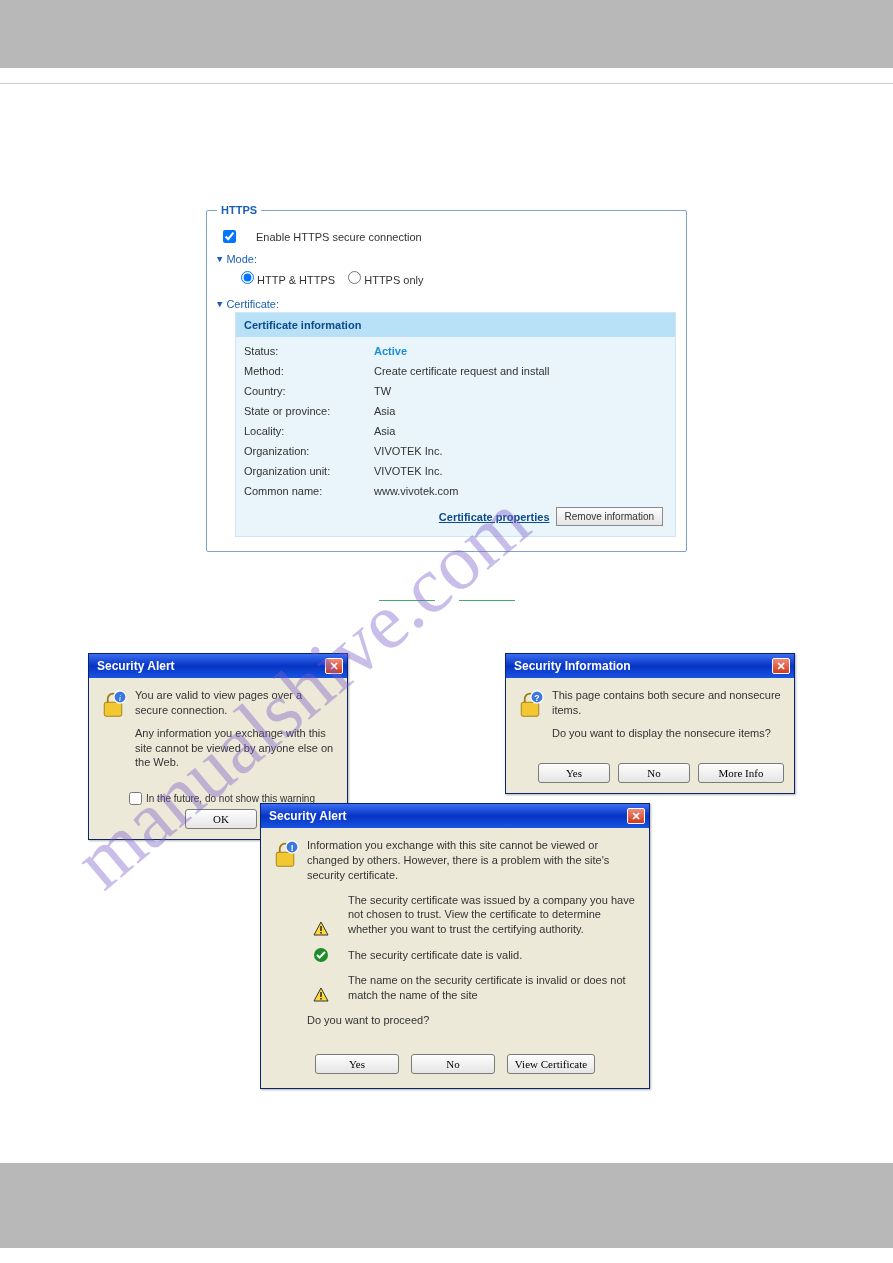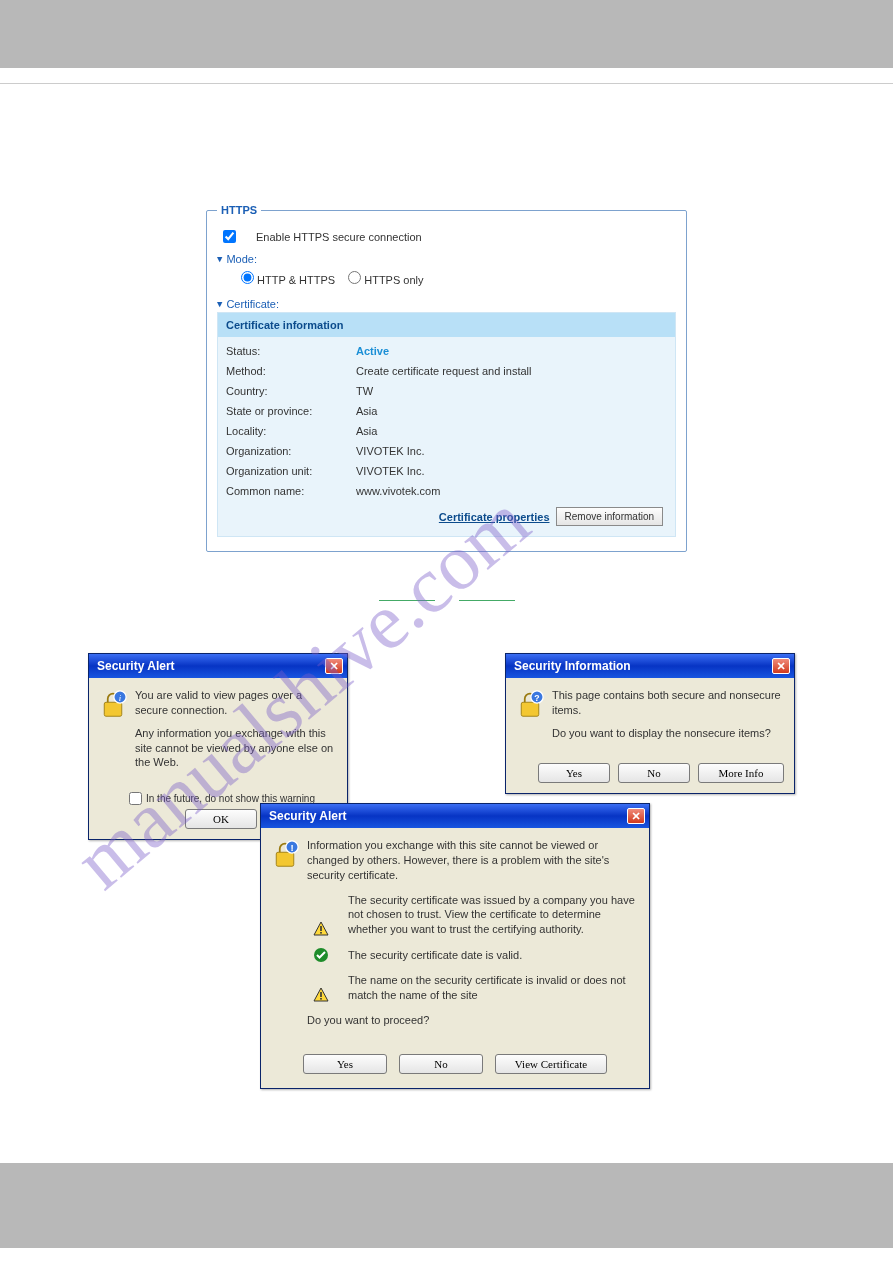--- a/index.html
+++ b/index.html
@@ -20,21 +20,21 @@
   .panel-wrap { margin:120px auto 0; width:481px; position:relative; }
   fieldset.https { border:1px solid #7da2ce; border-radius:2px; padding:10px 10px 14px 10px; margin:0;}
   fieldset.https > legend { color:#1b5fb5; font-weight:bold; padding:0 4px; font-size:11px;}
   .row-indent { padding-left:6px; }
   .chk-row { display:flex; align-items:center; gap:20px; margin:4px 0 10px;}
   .sec-head { color:#1b5fb5; display:flex; align-items:center; gap:4px; margin:4px 0 2px;}
   .sec-head .tw { font-family:monospace; color:#1b5fb5; font-size:9px; }
   .mode-opts { padding:4px 0 8px 24px; }
   .mode-opts label { margin-right:10px; }
   
-  .cert-box { border:1px solid #cfe6f5;}
+  .cert-box { margin-left:18px; border:1px solid #cfe6f5;}
   .cert-head { background:#b8e0f7; color:#0b4b8c; font-weight:bold; padding:6px 8px;}
   .cert-body { background:#e9f4fb; padding:4px 8px 8px;}
   .cert-row { display:flex; padding:4px 0;}
   .cert-row .lab { width:130px; color:#333;}
   .cert-row .val { flex:1; color:#333;}
   .cert-row .val.active{ color:#1b8fd6; font-weight:bold;}
   .cert-foot { display:flex; justify-content:flex-end; align-items:center; gap:6px; padding:6px 4px 2px;}
   .cert-foot a { color:#0b4b8c; font-weight:bold; text-decoration:underline; font-size:11px;}
   .btn-xp-sm { background:linear-gradient(#fdfdfd,#e5e5e5); border:1px solid #8a8a8a; padding:3px 8px; font-size:10px; color:#333; cursor:pointer;}
   .save-wrap { width:405px; margin:14px auto 0; display:flex; justify-content:flex-end;}
@@ -64,21 +64,21 @@
   .icon-lock { width:28px; height:32px; position:relative; flex-shrink:0;}
   .icon-lock svg{ width:100%; height:100%;}
   
   .d3 .xp-body{ flex-direction:row;}
   .d3 .items{ padding-left:6px;}
   .d3 .item { display:flex; gap:19px; margin:10px 0; align-items:flex-end;}
   .d3 .item .ic { width:16px; height:16px; flex-shrink:0;}
   .d3 .q { margin:12px 0 6px 0;}
   .d3-btns { display:flex; gap:12px; justify-content:center; padding:8px 10px 14px;}
   .d3-btns .xp-btn{ width:84px;}
-  .d3-btns .xp-btn.wide{ width:112px;}
+  .d3-btns .xp-btn.wide{ width:88px;}
   
   svg.warn path.tri{ fill:#ffd93b; stroke:#333; stroke-width:1;}
   svg.ok circle{ fill:#1e8c2a;} svg.ok path{stroke:#fff; stroke-width:2; fill:none;}
 </style>
 </head>
 <body>
 
 <div class="top-band"></div>
 <div class="sep"></div>
 

